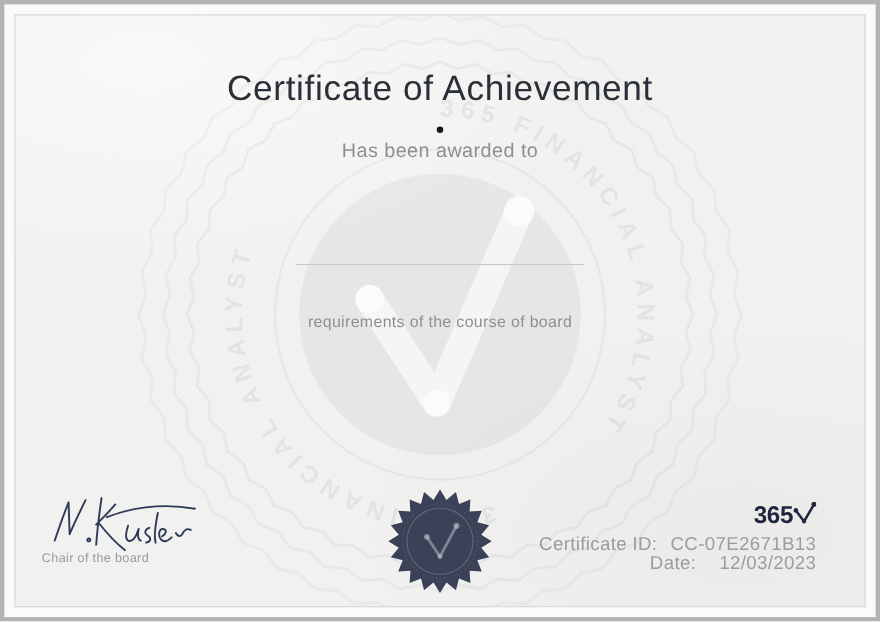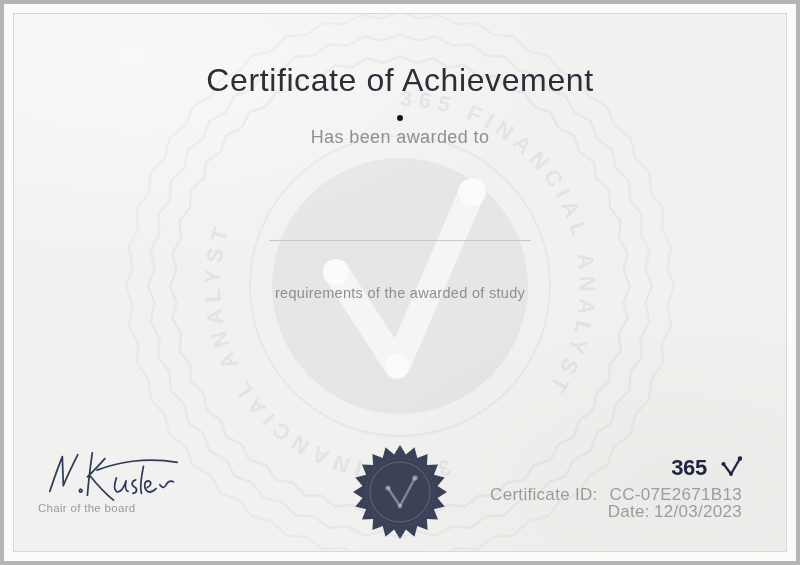--- a/index.html
+++ b/index.html
@@ -29,27 +29,27 @@
   .rule    { top:226px; left:50%; margin-left:-131px; width:262px; height:1px; background:#c9c9c7; }
   .who1    { top:252px; font-size:14.5px; line-height:19px; color:#8f8f8d; letter-spacing:0.3px; }
   .who2    { top:270px; font-size:14.5px; line-height:19px; color:#8f8f8d; letter-spacing:0.3px; }
   .course  { top:294px; font-size:26px; line-height:34px; font-weight:700; color:#17191d; letter-spacing:0.3px; }
 
   .sig-svg   { left:30px; top:430px; width:140px; height:62px; }
   .sig-role  { left:24px; top:488px; width:150px; text-align:left; font-size:11.5px; color:#9a9a98; letter-spacing:0.3px; }
 
   .seal-svg  { left:331px; top:423px; width:110px; height:110px; }
 
-  .brand-row { top:441px; right:44px; display:flex; align-items:center; gap:14px; }
+  .brand-row { top:441px; right:44px; display:flex; align-items:center; gap:0; }
   .brand-num { font-size:22px; font-weight:700; color:#20263f; letter-spacing:-0.3px; }
   .brand-ico { width:21px; height:21px; margin-top:-4px; }
 
   .meta      { top:473px; right:44px; text-align:right; font-size:17px; line-height:16.5px; color:#9b9b99; letter-spacing:0.3px; }
   .meta .val { margin-left:12px; color:#9d9da0; }
-  .meta .val2{ margin-left:4px;  color:#9d9da0; }
+  .meta .val2{ margin-left:21px;  color:#9d9da0; }
 </style>
 </head>
 <body>
 
 <div class="page">
   <div class="mat">
     <div class="inner">
 
       <svg class="watermark" viewBox="0 0 772 537" xmlns="http://www.w3.org/2000/svg">
         <polygon fill="none" stroke="rgba(46,52,74,0.04)" stroke-width="2.5" points="386.0,-2.0 405.1,4.7 425.0,0.8 443.0,10.1 463.2,9.1 479.7,20.9 499.8,22.8 514.4,36.8 534.1,41.5 546.6,57.5 565.4,64.9 575.5,82.5 593.1,92.6 600.5,111.4 616.5,123.9 621.2,143.6 635.2,158.2 637.1,178.3 648.9,194.8 647.9,215.0 657.2,233.0 653.3,252.9 660.0,272.0 653.3,291.1 657.2,311.0 647.9,329.0 648.9,349.2 637.1,365.7 635.2,385.8 621.2,400.4 616.5,420.1 600.5,432.6 593.1,451.4 575.5,461.5 565.4,479.1 546.6,486.5 534.1,502.5 514.4,507.2 499.8,521.2 479.7,523.1 463.2,534.9 443.0,533.9 425.0,543.2 405.1,539.3 386.0,546.0 366.9,539.3 347.0,543.2 329.0,533.9 308.8,534.9 292.3,523.1 272.2,521.2 257.6,507.2 237.9,502.5 225.4,486.5 206.6,479.1 196.5,461.5 178.9,451.4 171.5,432.6 155.5,420.1 150.8,400.4 136.8,385.8 134.9,365.7 123.1,349.2 124.1,329.0 114.8,311.0 118.7,291.1 112.0,272.0 118.7,252.9 114.8,233.0 124.1,215.0 123.1,194.8 134.9,178.3 136.8,158.2 150.8,143.6 155.5,123.9 171.5,111.4 178.9,92.6 196.5,82.5 206.6,64.9 225.4,57.5 237.9,41.5 257.6,36.8 272.2,22.8 292.3,20.9 308.8,9.1 329.0,10.1 347.0,0.8 366.9,4.7"></polygon>
@@ -64,21 +64,21 @@
           <circle cx="322" cy="258" r="13" stroke="none"></circle>
           <circle cx="383" cy="352" r="12" stroke="none"></circle>
           <circle cx="458" cy="178" r="14" stroke="none"></circle>
         </g>
       </svg>
 
       <div class="abs ctr title">Certificate of Achievement</div>
       <div class="abs dot"></div>
       <div class="abs ctr awarded">Has been awarded to</div>
       <div class="abs rule"></div>
-      <div class="abs ctr who2">requirements of the awarded of study</div>
+      <div class="abs ctr who2">requirements of the course of board</div>
 
       <svg class="abs sig-svg" viewBox="0 0 145 62" xmlns="http://www.w3.org/2000/svg" aria-label="N.Kuster">
         <path fill="none" stroke="#2e3a58" stroke-width="1.8" stroke-linecap="round" stroke-linejoin="round" d="
           M6,48 C10,36 15,22 19,12 L20,42 C25,30 31,18 35,10
           M38,46 a1.4,1.4 0 1 0 0.1,0
           M50,8 C48,22 46,38 45,52
           M63,14 C57,21 50,28 45,33
           M47,31 C55,41 63,50 72,57
           M75,34 C73,40 72,46 75,48 C79,50 83,44 85,37
           M85,37 C84,42 84,47 87,48

